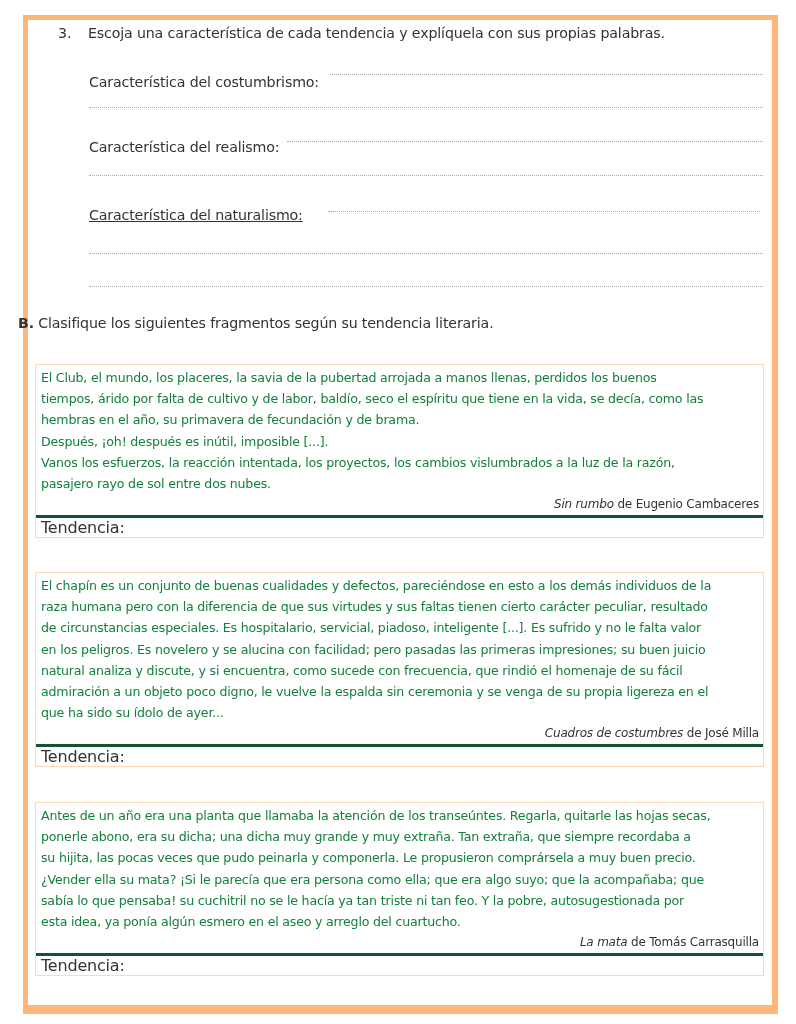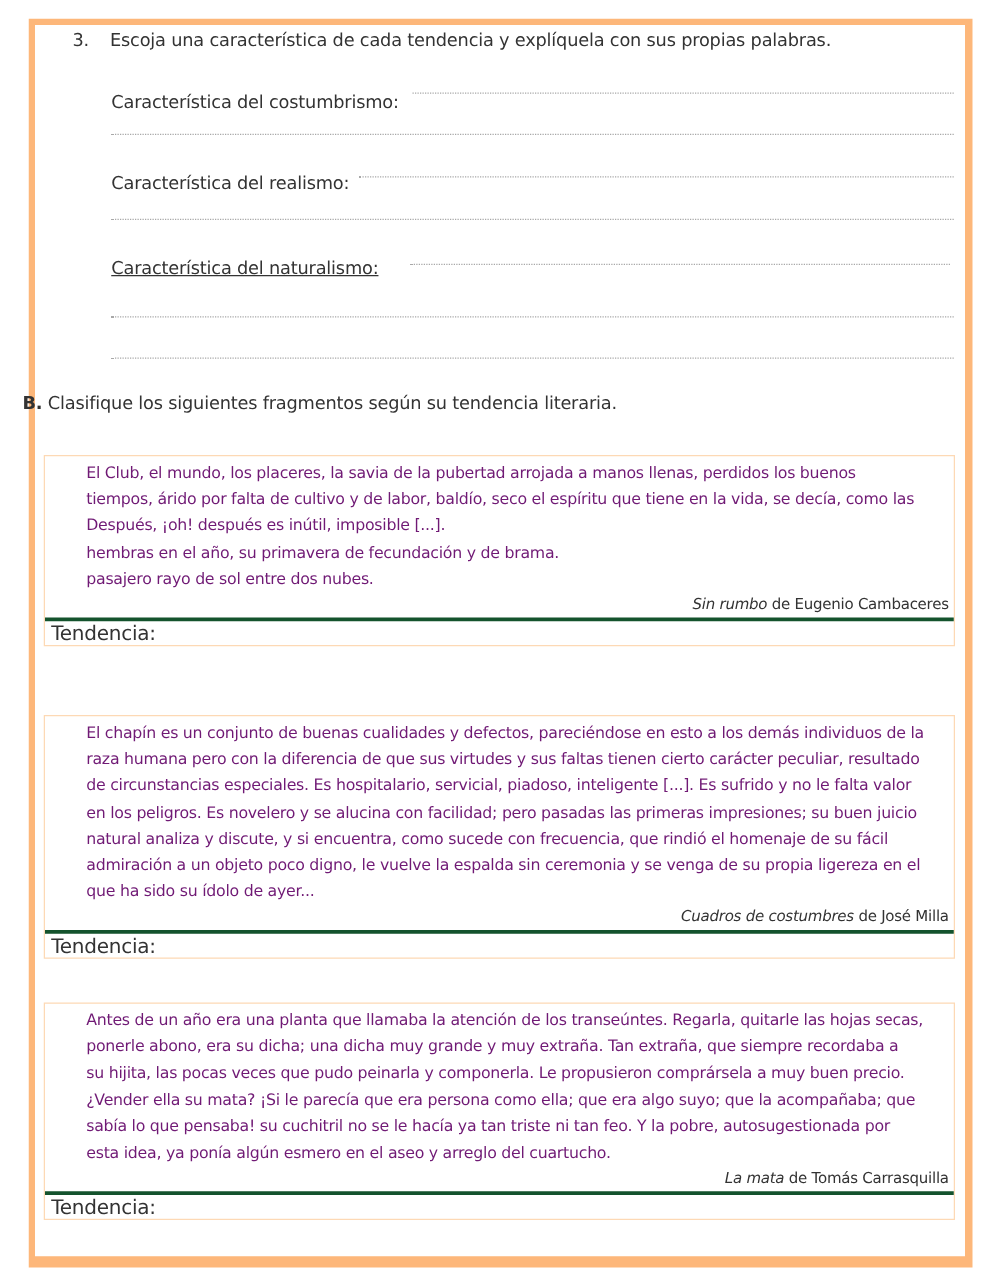--- a/index.html
+++ b/index.html
@@ -9,21 +9,21 @@
            border-top: 5px solid #fdb77a; border-left: 5px solid #fdb77a;
            border-right: 6px solid #fdb77a; border-bottom: 9px solid #fdb77a;
            background: #ffffff; }
   .q3 { position: absolute; left: 58px; top: 25px; font-size: 14.2px; letter-spacing: -0.15px; }
   .q3 .num { display: inline-block; width: 30px; }
   .field-label { position: absolute; font-size: 14.2px; letter-spacing: -0.15px; white-space: nowrap; margin-top: 12px; }
   .dotline { position: absolute; height: 0; border-bottom: 1px dotted #a8a8a8; }
   .section-b { position: absolute; left: 18px; top: 315px; font-size: 14.2px; letter-spacing: -0.15px; }
   .section-b b { font-weight: bold; }
   .frag { position: absolute; left: 35px; width: 727px; border: 1px solid #fdd9b5; background: #fff; }
-  .frag-text { padding: 2px 4px 0 5px; font-size: 12.6px; line-height: 21.2px; letter-spacing: -0.2px; color: #701a75; margin-left: 28px; }
+  .frag-text { padding: 2px 4px 0 5px; font-size: 12.6px; line-height: 21.2px; letter-spacing: -0.2px; color: #15803d; }
   .frag-source { text-align: right; padding: 0 4px 0 0; font-size: 12px; line-height: 21px; letter-spacing: -0.2px; }
   .frag-source i { font-style: italic; }
   .tend { border-top: 3px solid #14532d; padding-left: 5px; font-size: 16px; line-height: 19px; letter-spacing: -0.2px; }
 </style>
 </head>
 <body>
 
 <div class="frame"></div>
 
 <div class="q3">
@@ -44,22 +44,23 @@
 <div class="dotline" style="left:89px; top:286px; width:674px;"></div>
 
 <div class="section-b">
   <b>B.</b> <span>Clasifique los siguientes fragmentos según su tendencia literaria.</span>
 </div>
 
 <div class="frag" style="top:364px;">
   <div class="frag-text">
     <div>El Club, el mundo, los placeres, la savia de la pubertad arrojada a manos llenas, perdidos los buenos</div>
     <div>tiempos, árido por falta de cultivo y de labor, baldío, seco el espíritu que tiene en la vida, se decía, como las</div>
+    <div>hembras en el año, su primavera de fecundación y de brama.</div>
     <div>Después, ¡oh! después es inútil, imposible [...].</div>
-    <div>hembras en el año, su primavera de fecundación y de brama.</div>
+    <div>Vanos los esfuerzos, la reacción intentada, los proyectos, los cambios vislumbrados a la luz de la razón,</div>
     <div>pasajero rayo de sol entre dos nubes.</div>
   </div>
   <div class="frag-source"><i>Sin rumbo</i><span style="white-space:pre"> de </span><span>Eugenio Cambaceres</span></div>
   <div class="tend"><span>Tendencia:</span> <span></span></div>
 </div>
 
 <div class="frag" style="top:572px;">
   <div class="frag-text">
     <div>El chapín es un conjunto de buenas cualidades y defectos, pareciéndose en esto a los demás individuos de la</div>
     <div>raza humana pero con la diferencia de que sus virtudes y sus faltas tienen cierto carácter peculiar, resultado</div>

